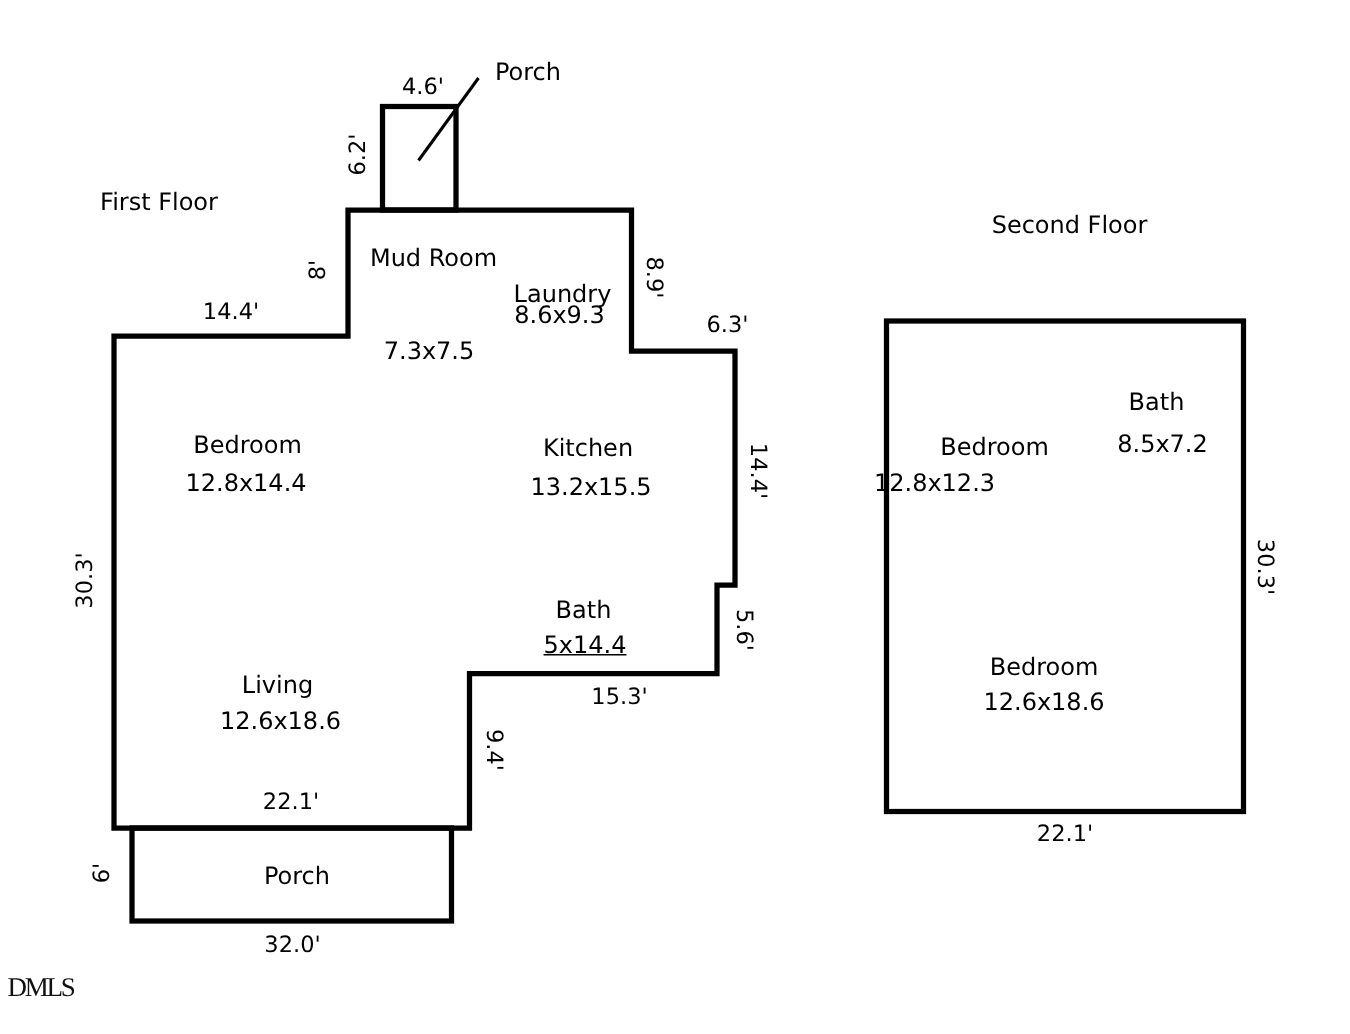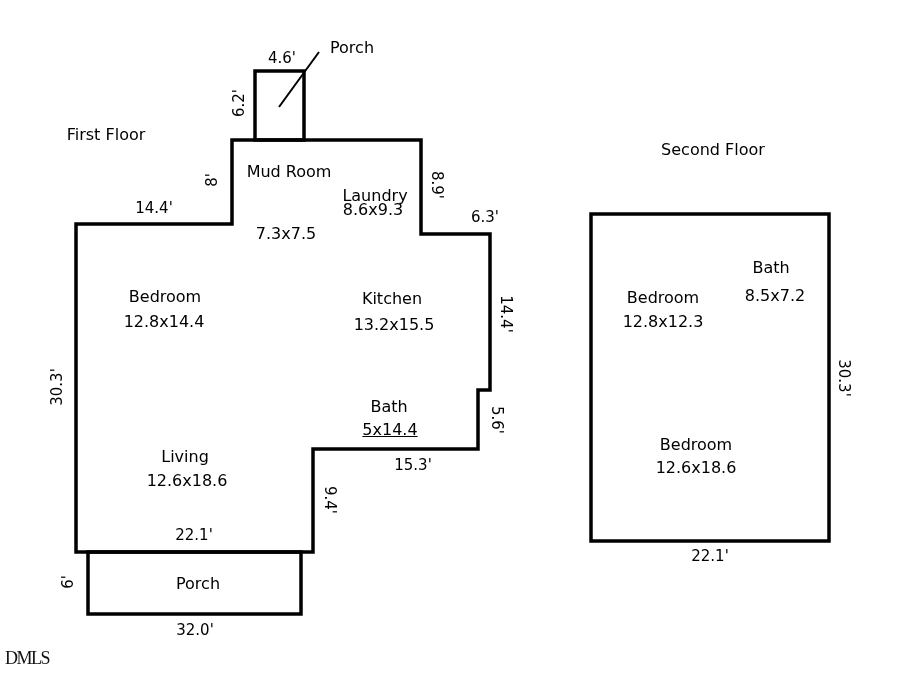--- a/index.html
+++ b/index.html
@@ -94,21 +94,21 @@
 
   <span class="lbl dim" style="left:194px; top:535px;">22.1'</span>
 
   <span class="lbl dim rot-ccw" style="left:68px; top:582px;">6'</span>
   <span class="lbl" style="left:198px; top:584px;">Porch</span>
   <span class="lbl dim" style="left:195px; top:630px;">32.0'</span>
 
   <span class="lbl floor-title" style="left:713px; top:150px;">Second Floor</span>
 
   <span class="lbl" style="left:663px; top:298px;">Bedroom</span>
-  <span class="lbl" style="left:663px; top:322px;">12.8x12.3</span>
+  <span class="lbl" style="left:623px; top:322px;">12.8x12.3</span>
 
   <span class="lbl" style="left:771px; top:268px;">Bath</span>
   <span class="lbl" style="left:775px; top:296px;">8.5x7.2</span>
 
   <span class="lbl dim rot-cw" style="left:843px; top:378px;">30.3'</span>
 
   <span class="lbl" style="left:696px; top:445px;">Bedroom</span>
   <span class="lbl" style="left:696px; top:468px;">12.6x18.6</span>
 
   <span class="lbl dim" style="left:710px; top:556px;">22.1'</span>

